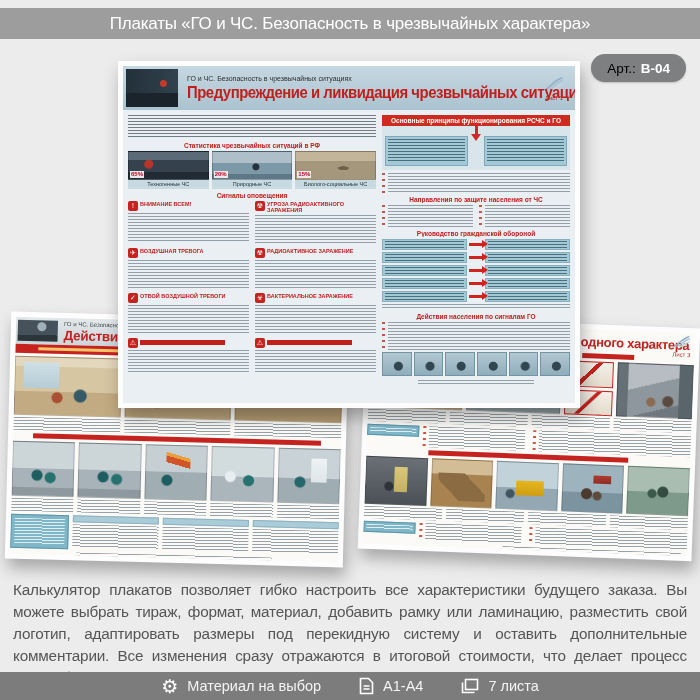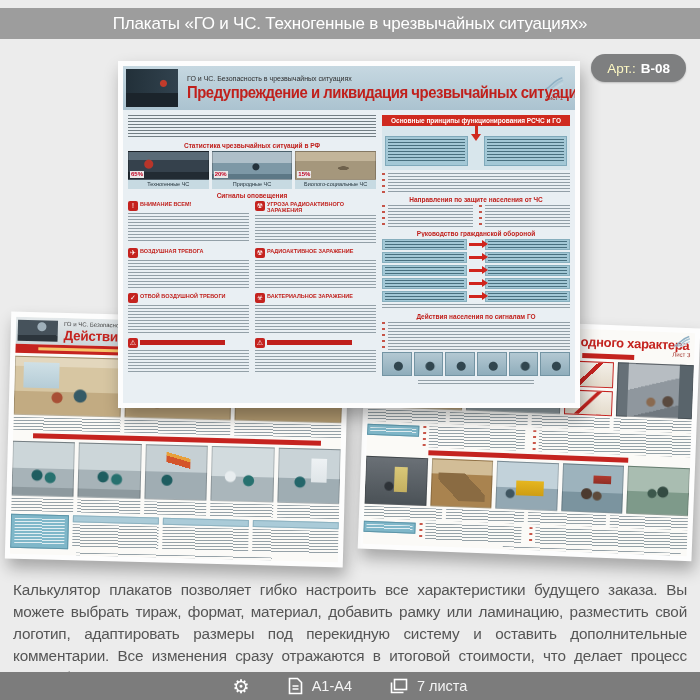--- a/index.html
+++ b/index.html
@@ -17,21 +17,21 @@
   }
   .title-bar span { color:#fff; font-size:17px; letter-spacing:-0.2px; }
 
   
   .art-badge {
     position:absolute; top:54px; right:14px; height:28px;
     background:#7e7f80; border-radius:14px; padding:0 16px;
     display:flex; align-items:center; gap:5px; z-index:5;
     box-shadow:0 1px 2px rgba(0,0,0,.2);
   }
-  .art-badge .lab { color:#fef9c3; font-size:13.5px; }
+  .art-badge .lab { color:#000000; font-size:13.5px; }
   .art-badge .val { color:#fff; font-size:13.5px; font-weight:bold; }
 
   
   .poster { position:absolute; background:#fdfdfd; box-shadow:3px 9px 16px rgba(0,0,0,.3); }
   .poster .inner { position:absolute; inset:5px; overflow:hidden; }
   #poster-center { left:118px; top:61px; width:462px; height:347px; z-index:3; }
   #poster-left   { left:8px;  top:316px; width:338px; height:247px; z-index:2; transform:rotate(1.5deg); }
   #poster-right  { left:362px; top:322px; width:334px; height:233px; z-index:1; transform:rotate(2.2deg); }
 
   
@@ -205,26 +205,26 @@
     background:#7c7c7c; display:flex; align-items:center; justify-content:center; gap:38px;
   }
   .f-item { display:flex; align-items:center; gap:9px; color:#f4f4f4; font-size:14.5px; }
   .f-gear { font-size:19px; line-height:1; color:#fff; }
   .f-item svg { display:block; }
 </style>
 </head>
 <body>
 
 <header class="title-bar">
-  <span>Плакаты «ГО и ЧС. Техногенные в чрезвычайных ситуациях»</span>
+  <span>Плакаты «ГО и ЧС. Безопасность в чрезвычайных характера»</span>
 </header>
 
 <div class="art-badge">
   <span class="lab">Арт.:</span>
-  <span class="val">В-08</span>
+  <span class="val">В-04</span>
 </div>
 
 <section>
 
   <article class="poster" id="poster-left">
     <div class="inner lp-inner">
       <div class="lp-hdr">
         <div class="lp-art"></div>
         <div class="lp-txt">
           <div class="lp-series">ГО и ЧС. Безопасность в чрезвычайных ситуациях</div>
@@ -533,20 +533,21 @@
     </div>
   </article>
 
 </section>
 
 <p class="description">Калькулятор плакатов позволяет гибко настроить все характеристики будущего заказа. Вы можете выбрать тираж, формат, материал, добавить рамку или ламинацию, разместить свой логотип, адаптировать размеры под перекидную систему и оставить дополнительные комментарии. Все изменения сразу отражаются в итоговой стоимости, что делает процесс заказа быстрым и прозрачным</p>
 
 <footer class="footer-bar">
   <div class="f-item">
     <span class="f-gear">⚙</span>
+    <span>Материал на выбор</span>
   </div>
   <div class="f-item">
     <svg width="15" height="18" viewBox="0 0 15 18">
       <path d="M1.5 1.5 h8 l4 4 v11 h-12 z" fill="none" stroke="#fff" stroke-width="1.6"></path>
       <path d="M4.5 9 h6 M4.5 12 h6" stroke="#fff" stroke-width="1.4"></path>
     </svg>
     <span>А1-А4</span>
   </div>
   <div class="f-item">
     <svg width="18" height="16" viewBox="0 0 18 16">

